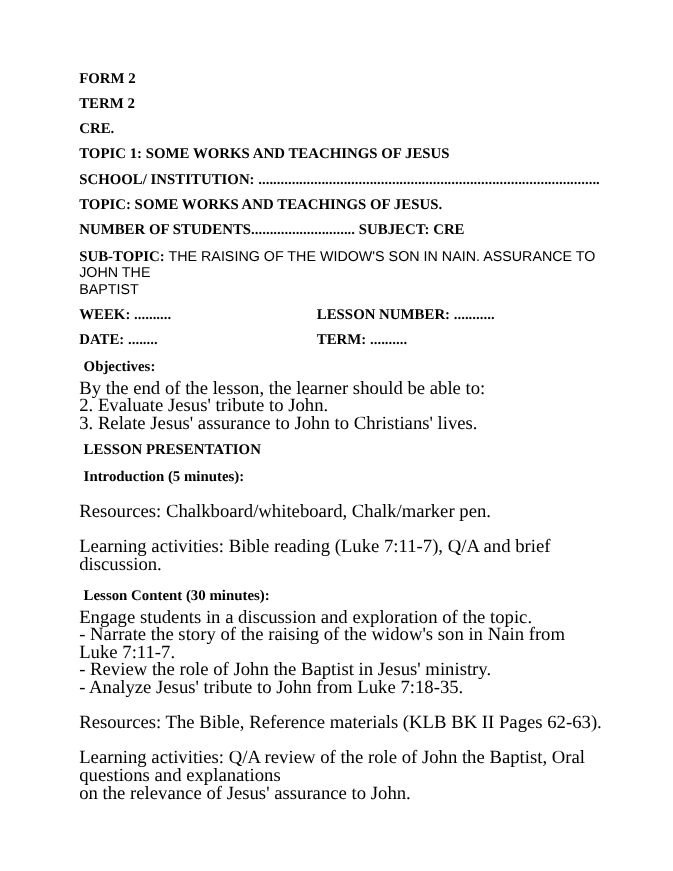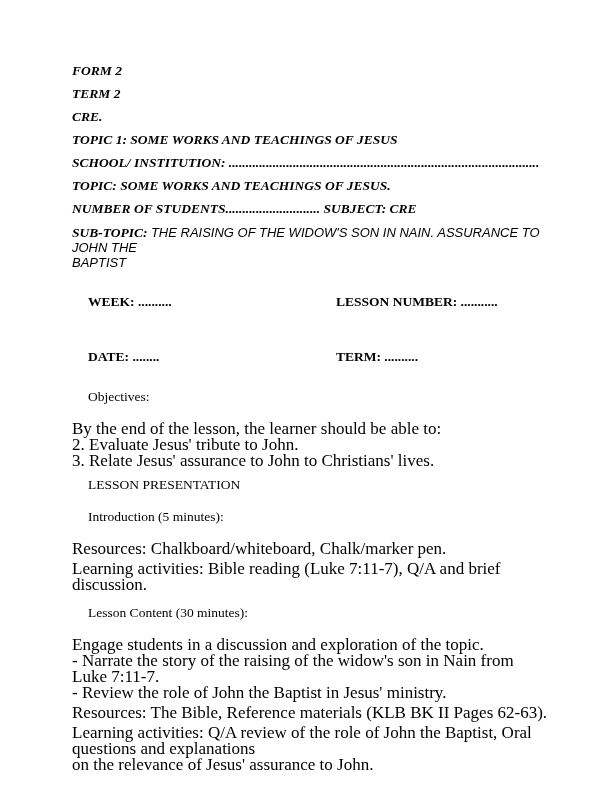--- a/index.html
+++ b/index.html
@@ -18,65 +18,64 @@
     font-family: "Liberation Serif", serif;
     overflow: hidden;
   }
   
   .h {
     font-weight: 700;
     font-size: 13.5px;
     line-height: 14px;
     margin: 0 0 9px 0;
     white-space: nowrap;
-    font-style: italic;
   }
   .h.wrap {
     white-space: normal;
     line-height: 15px;
   }
   
   .row {
     display: flex;
     margin: 0 0 9px 0;
   }
   .row .col-left {
     width: 216px;
     flex: 0 0 216px;
   }
   .row .h, .row .hv {
-    margin: 16px;
+    margin: 0;
   }
   .hv {
     font-weight: 700;
     font-size: 13.5px;
     line-height: 14px;
     white-space: nowrap;
   }
   
   .sans {
     font-family: "Liberation Sans", sans-serif;
     font-weight: 400;
     font-size: 13px;
   }
   
   .body-line {
     font-size: 17px;
     line-height: 16px;
     margin: 0;
   }
   .section-h {
-    font-weight: 400;
+    font-weight: 700;
     font-size: 13.5px;
     line-height: 16px;
-    margin: 16px;
+    margin: 4px;
   }
   .mt-sm  { margin-top: 6px; }
   .mt-md  { margin-top: 8px; }
-  .mt-blank { margin-top: 4px; }
+  .mt-blank { margin-top: 16px; }
   .mt-lg  { margin-top: 12px; }
 </style>
 </head>
 <body>
 
 <div class="page">
 
   <p class="h">FORM 2</p>
   <p class="h">TERM 2</p>
   <p class="h">CRE.</p>
@@ -107,17 +106,18 @@
   <p class="section-h mt-md">LESSON PRESENTATION</p>
 
   <p class="section-h mt-md">Introduction (5 minutes):</p>
   <p class="body-line mt-blank">Resources: Chalkboard/whiteboard, Chalk/marker pen.</p>
   <p class="body-line mt-blank">Learning activities: Bible reading (Luke 7:11-7), Q/A and brief discussion.</p>
 
   <p class="section-h mt-lg">Lesson Content (30 minutes):</p>
   <p class="body-line">Engage students in a discussion and exploration of the topic.</p>
   <p class="body-line">- Narrate the story of the raising of the widow's son in Nain from Luke 7:11-7.</p>
   <p class="body-line">- Review the role of John the Baptist in Jesus' ministry.</p>
+  <p class="body-line">- Analyze Jesus' tribute to John from Luke 7:18-35.</p>
   <p class="body-line mt-blank">Resources: The Bible, Reference materials (KLB BK II Pages 62-63).</p>
   <p class="body-line mt-blank">Learning activities: Q/A review of the role of John the Baptist, Oral questions and explanations</p>
   <p class="body-line">on the relevance of Jesus' assurance to John.</p>
 
 </div>
 
 </body></html>

